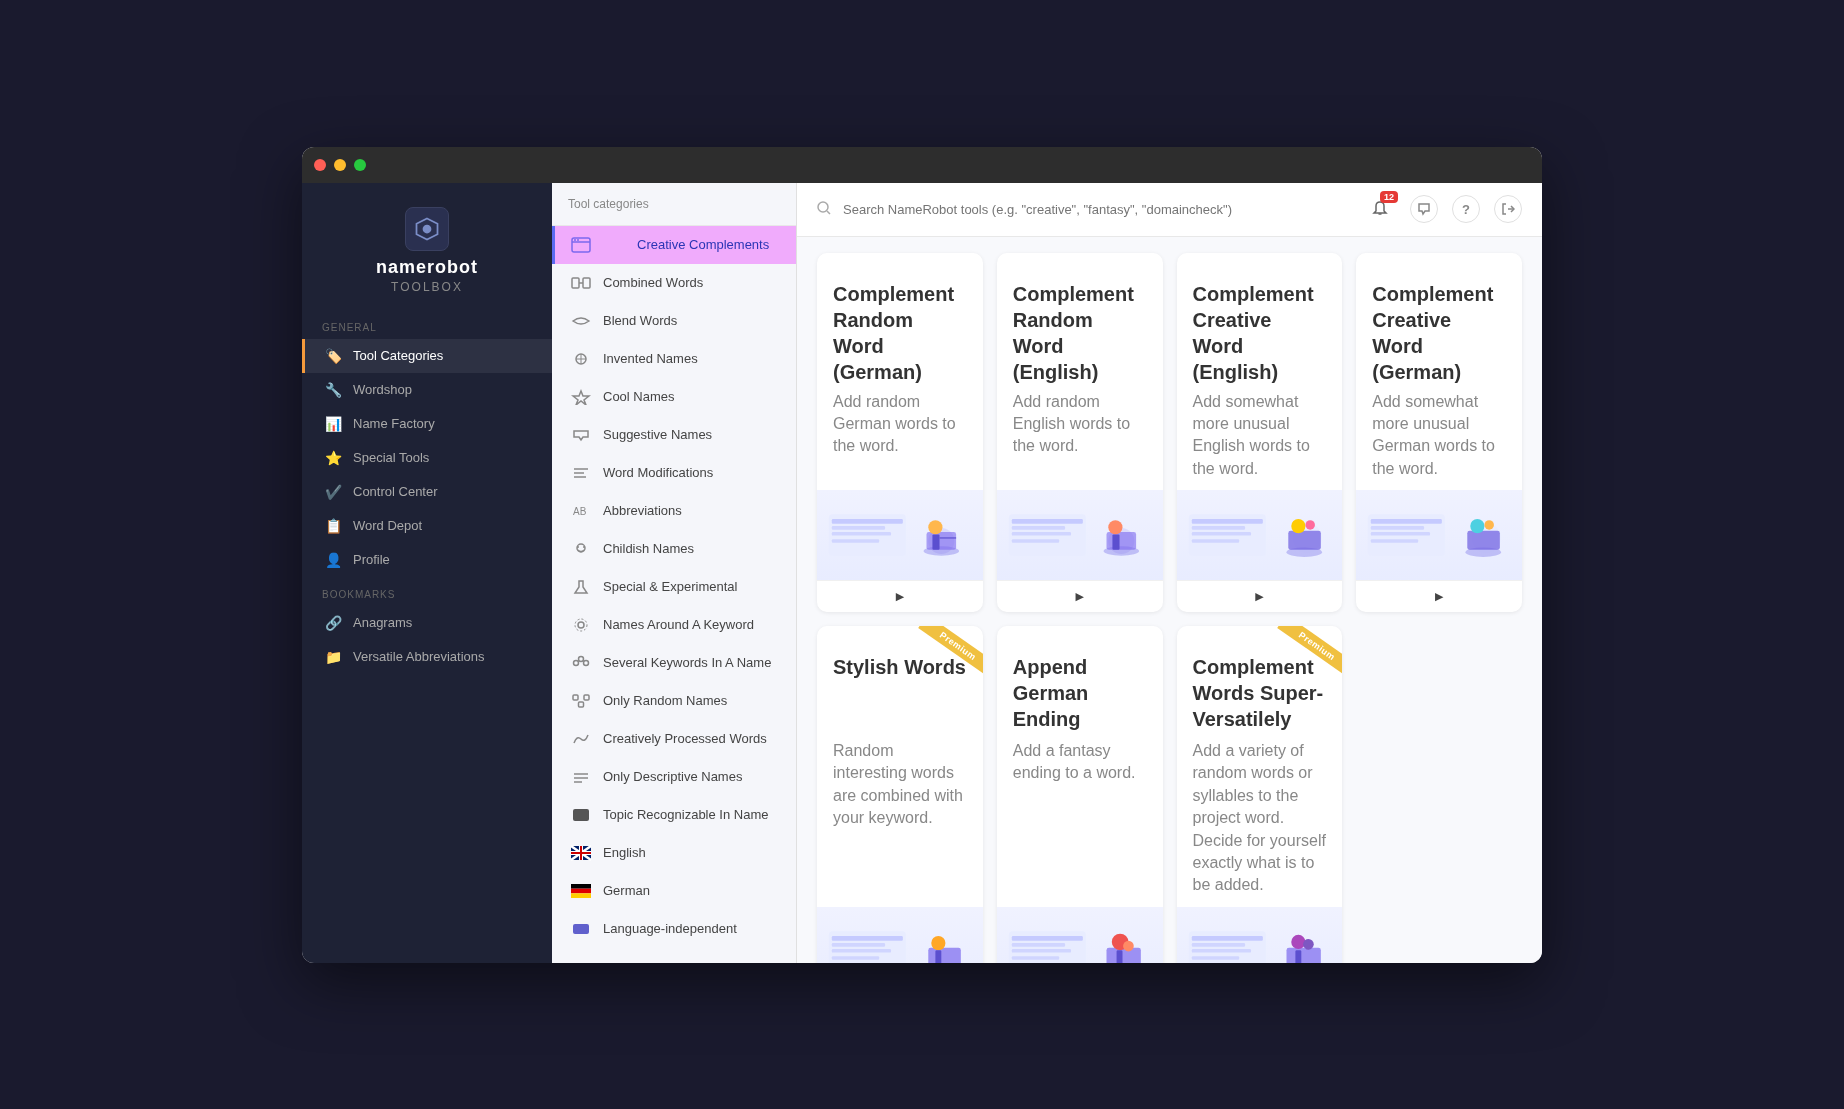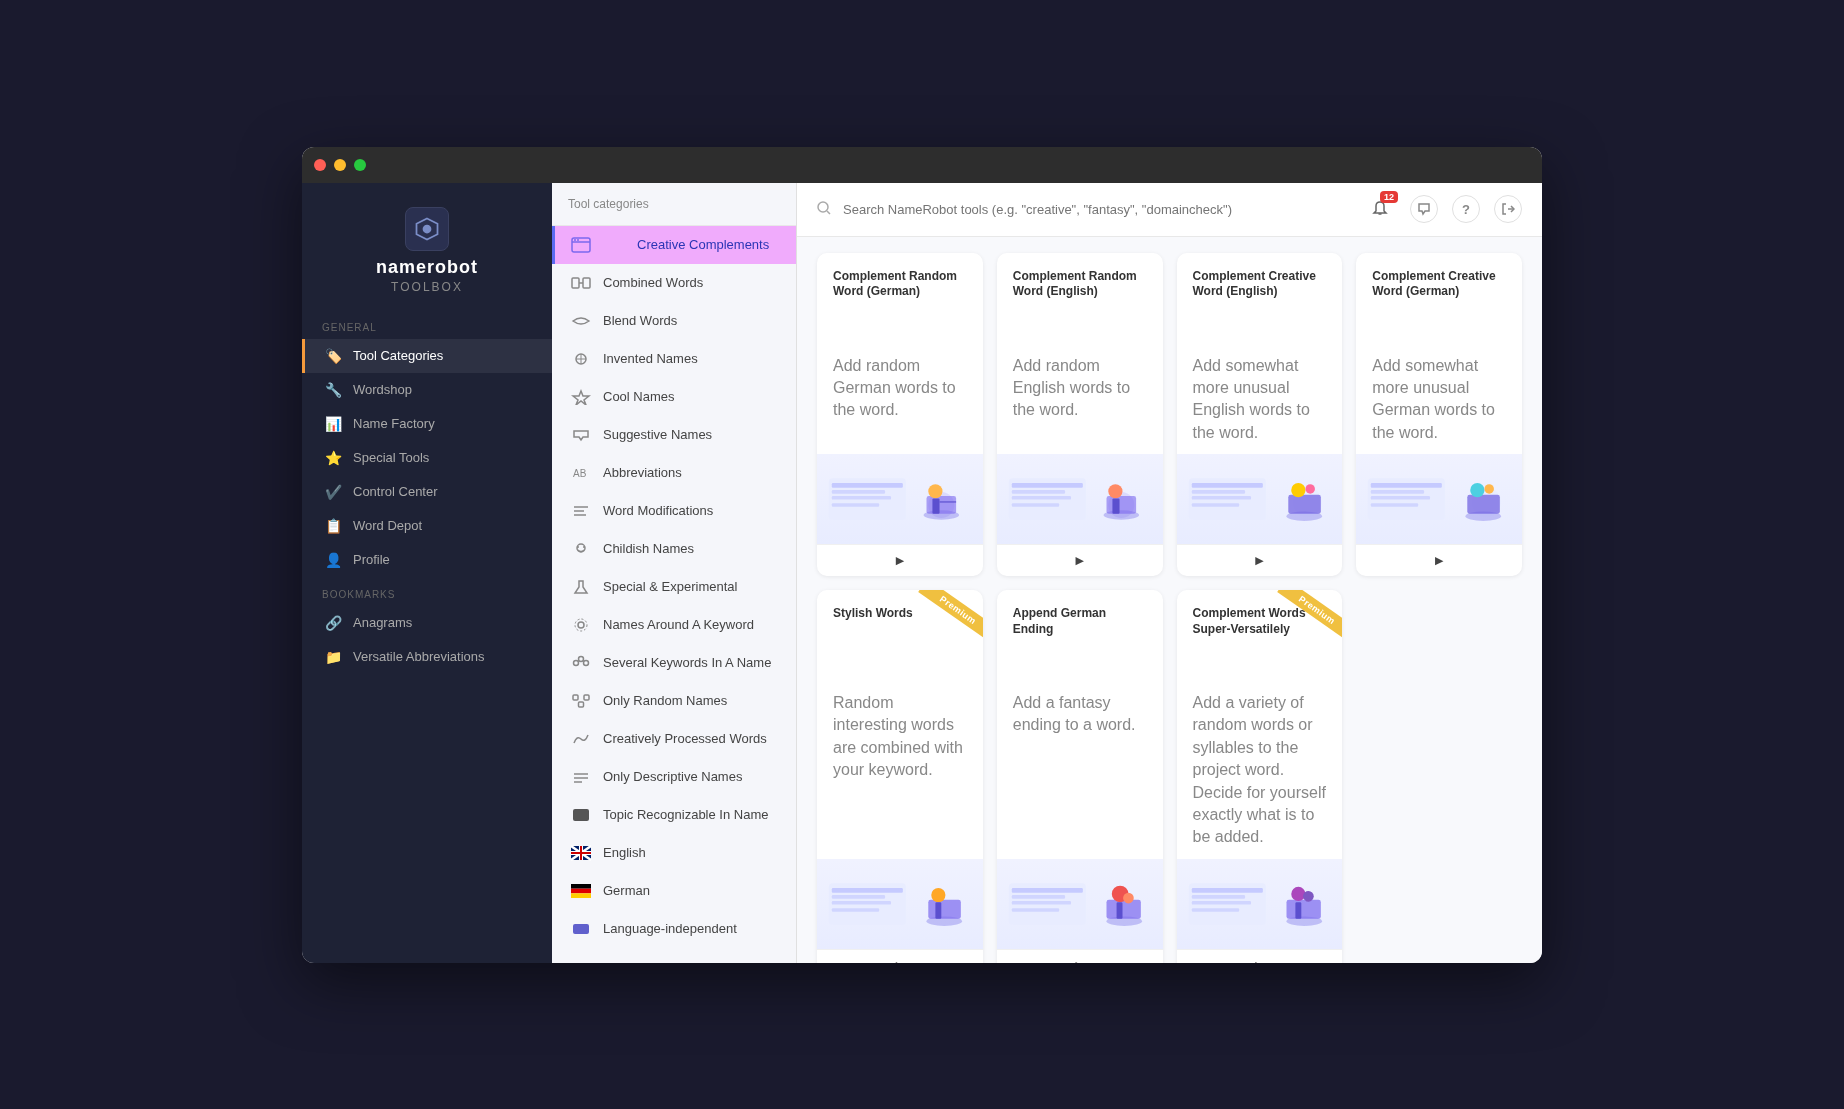--- a/index.html
+++ b/index.html
@@ -222,25 +222,26 @@
       padding: 16px;
       box-shadow: 0 1px 4px rgba(0,0,0,0.08);
       display: flex;
       flex-direction: column;
       cursor: pointer;
       position: relative;
       overflow: hidden;
       transition: box-shadow 0.15s;
     }
     .card-title {
-      font-size: 12px;
+      font-size: 20px;
       font-weight: 600;
       color: #333;
       line-height: 1.3;
       min-height: 80px;
+      margin-top: 12px;
     }
     .card-desc {
       font-size: 16px;
       color: #888;
       margin-top: 6px;
       line-height: 1.4;
       flex: 1;
     }
     .card-illustration {
       height: 90px;
@@ -405,34 +406,34 @@
         <div class="cat-icon">
           <svg viewBox="0 0 20 16">
               <path d="M3 4 L17 4 L17 10 L12 10 L10 13 L8 10 L3 10 Z" fill="none" stroke="#888" stroke-width="1.5"></path>
             </svg>
         </div>
         <span>Suggestive Names</span>
       </div>
       <div class="category-item">
         <div class="cat-icon">
           <svg viewBox="0 0 20 16">
-              <text x="2" y="12" font-size="10" fill="#888" font-family="sans-serif">AB</text>
-            </svg>
-        </div>
-        <span>Abbreviations</span>
-      </div>
-      <div class="category-item">
-        <div class="cat-icon">
-          <svg viewBox="0 0 20 16">
               <line x1="3" y1="4" x2="17" y2="4" stroke="#888" stroke-width="1.5"></line>
               <line x1="3" y1="8" x2="13" y2="8" stroke="#888" stroke-width="1.5"></line>
               <line x1="3" y1="12" x2="15" y2="12" stroke="#888" stroke-width="1.5"></line>
             </svg>
         </div>
         <span>Word Modifications</span>
+      </div>
+      <div class="category-item">
+        <div class="cat-icon">
+          <svg viewBox="0 0 20 16">
+              <text x="2" y="12" font-size="10" fill="#888" font-family="sans-serif">AB</text>
+            </svg>
+        </div>
+        <span>Abbreviations</span>
       </div>
       <div class="category-item">
         <div class="cat-icon">
           <svg viewBox="0 0 20 16">
               <circle cx="10" cy="7" r="4" fill="none" stroke="#888" stroke-width="1.5"></circle>
               <circle cx="7" cy="6" r="1" fill="#888"></circle>
               <circle cx="13" cy="6" r="1" fill="#888"></circle>
               <path d="M7 9 Q10 12 13 9" fill="none" stroke="#888" stroke-width="1.2"></path>
             </svg>
         </div>

